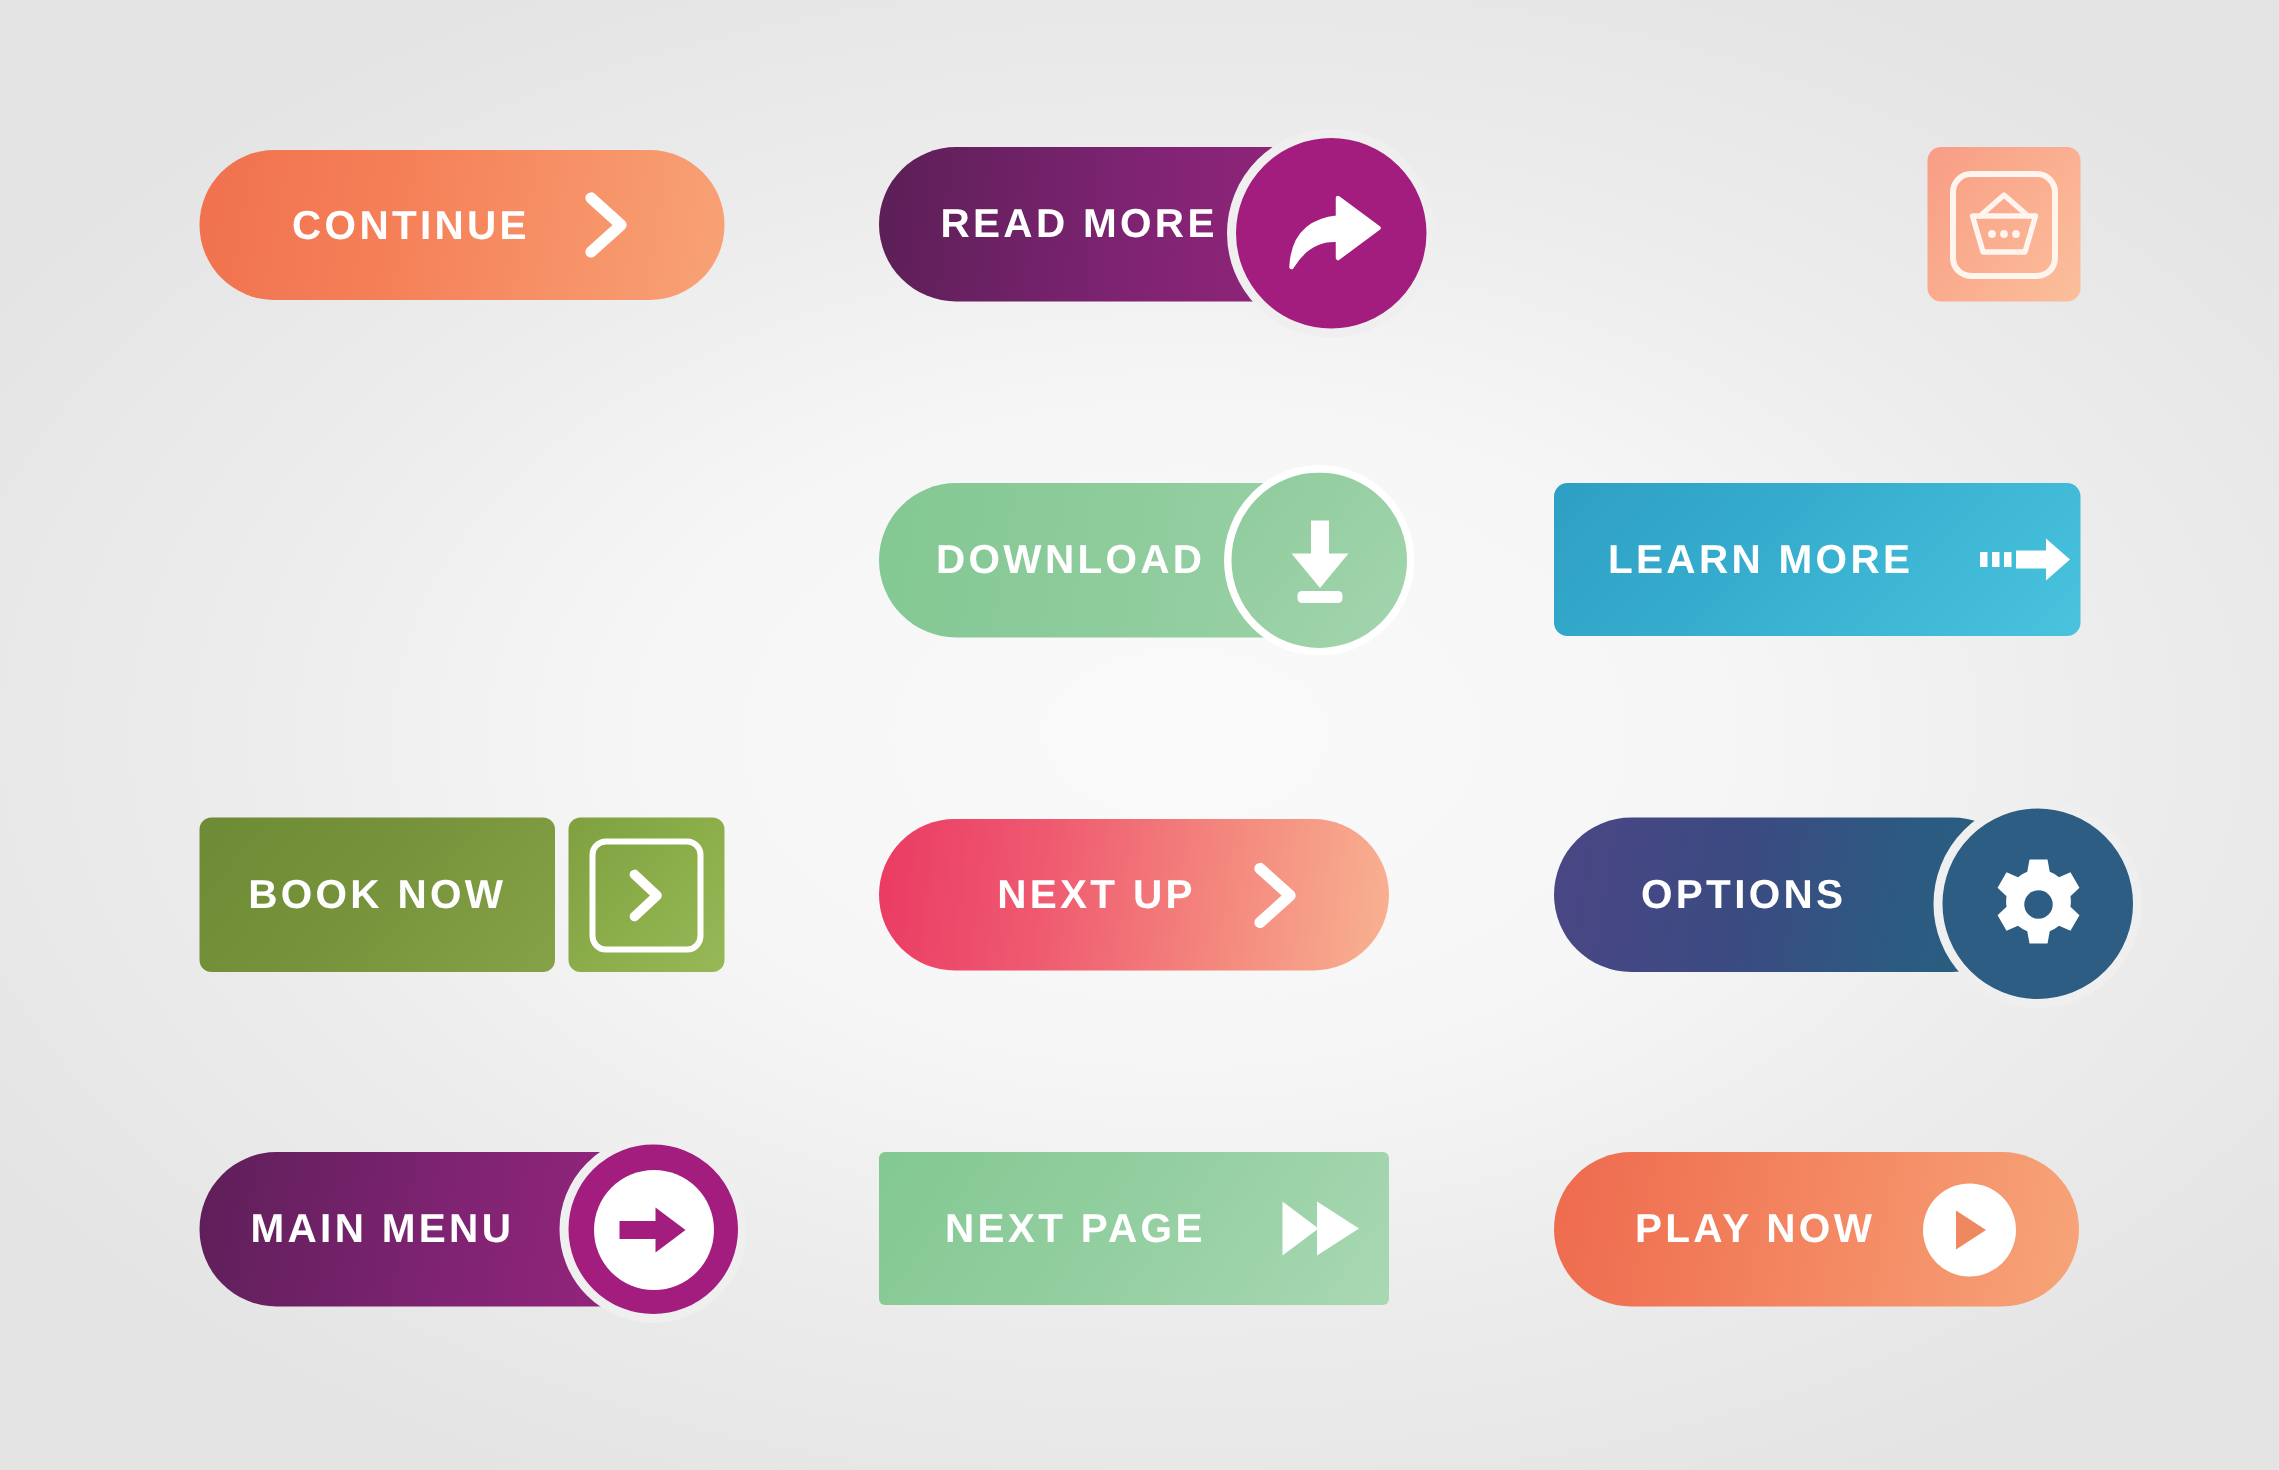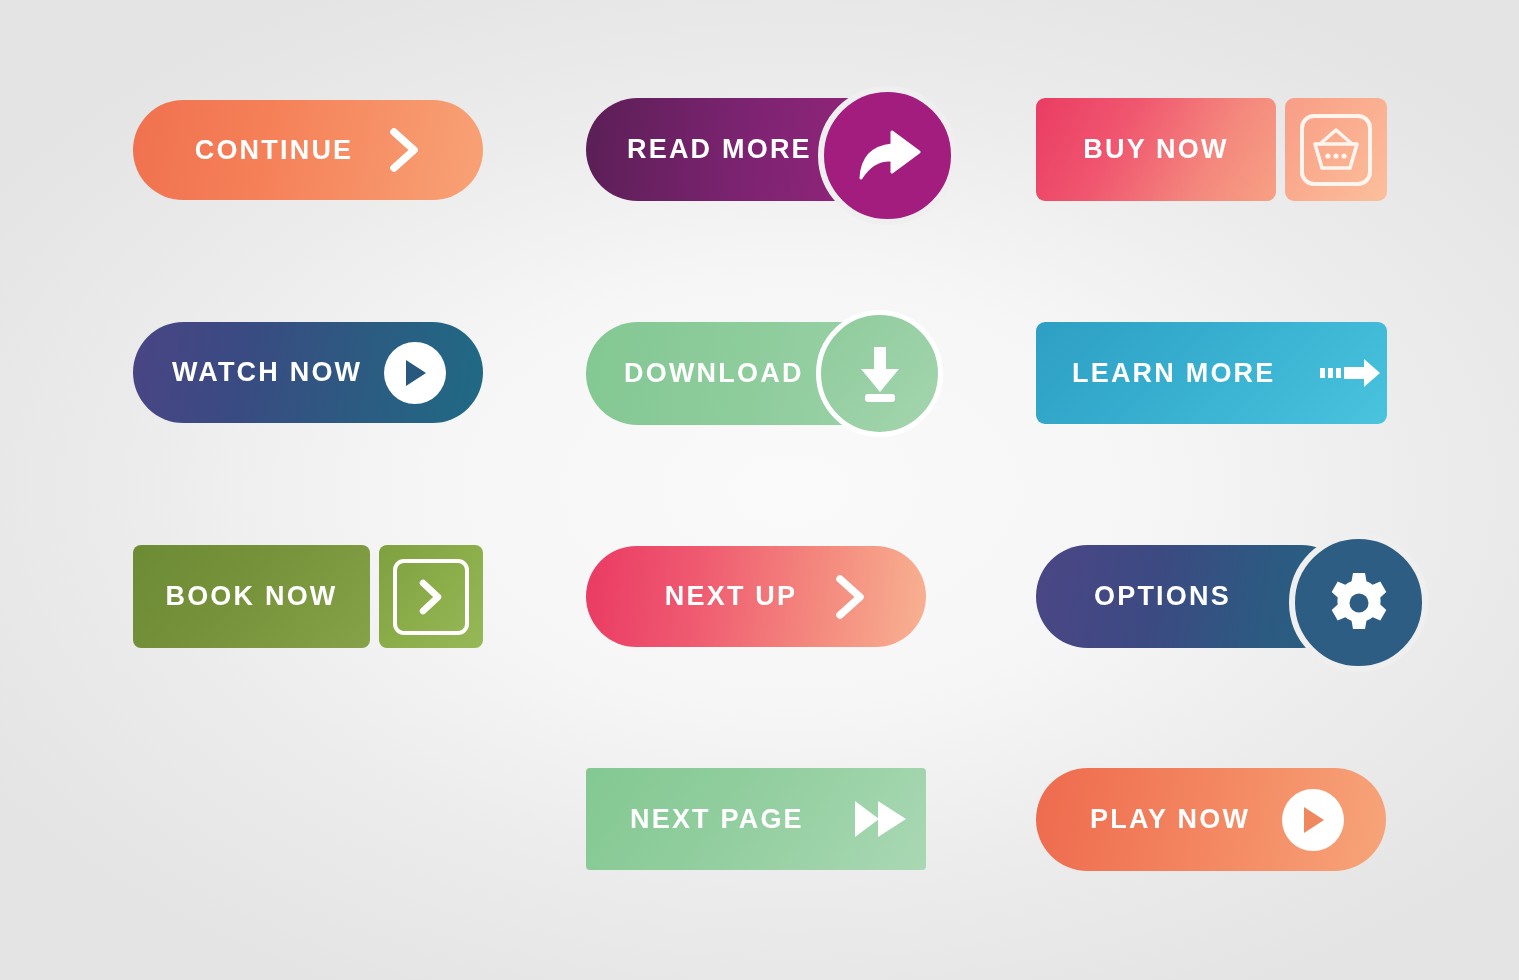--- a/index.html
+++ b/index.html
@@ -218,44 +218,33 @@
 
   <div class="btn" id="btn-read-more">
     <span class="label">READ MORE</span>
     <span class="circle-badge" id="read-more-badge">
       <svg class="icon-svg" width="66" height="60" viewBox="0 0 66 60">
         <path d="M37 6 L64 26 L37 46 L37 34 C24 33 14 39 6 52 C7 32 17 21 37 19 Z" fill="#ffffff" stroke="#ffffff" stroke-width="3" stroke-linejoin="round"></path>
       </svg>
     </span>
   </div>
 
-  <div class="btn" id="btn-buy-now">
-    <span class="label">BUY NOW</span>
-  </div>
   <div id="tile-buy-now">
     <span>
       <svg class="icon-svg" width="76" height="76" viewBox="0 0 76 76">
         <rect x="4" y="4" width="68" height="68" rx="12" fill="none" stroke="#fff4ee" stroke-width="4"></rect>
         <path d="M22 32 L38 18 L54 32" fill="none" stroke="#fff4ee" stroke-width="3.6" stroke-linecap="round" stroke-linejoin="round"></path>
         <path d="M17 32 L59 32 L52 56 L24 56 Z" fill="none" stroke="#fff4ee" stroke-width="3.6" stroke-linejoin="round"></path>
         <circle cx="30" cy="44" r="2.6" fill="#fff4ee"></circle>
         <circle cx="38" cy="44" r="2.6" fill="#fff4ee"></circle>
         <circle cx="46" cy="44" r="2.6" fill="#fff4ee"></circle>
       </svg>
     </span>
   </div>
 
-  <div class="btn" id="btn-watch-now">
-    <span class="label">WATCH NOW</span>
-    <span id="watch-play-circle">
-      <svg class="icon-svg" width="30" height="32" viewBox="0 0 30 32">
-        <path d="M6 3 L26 16 L6 29 Z" fill="#28587e"></path>
-      </svg>
-    </span>
-  </div>
 
   <div class="btn" id="btn-download">
     <span class="label">DOWNLOAD</span>
     <span class="circle-badge" id="download-badge">
       <svg class="icon-svg" width="58" height="66" viewBox="0 0 58 66">
         <rect x="23" y="6" width="12" height="27" fill="#ffffff"></rect>
         <path d="M10 28 L48 28 L29 51 Z" fill="#ffffff"></path>
         <rect x="14" y="53" width="30" height="8" rx="3" fill="#ffffff"></rect>
       </svg>
     </span>
@@ -296,20 +285,30 @@
   <div class="btn" id="btn-options">
     <span class="label">OPTIONS</span>
     <span class="circle-badge" id="options-badge">
       <svg class="icon-svg" width="66" height="66" viewBox="0 0 66 66">
         <path d="M27 3 h12 l1.5 8.2 a22 22 0 0 1 6.2 3.6 l7.6-3.3 l6 10.4 l-6 5.6 a22 22 0 0 1 0 7.0 l6 5.6 l-6 10.4 l-7.6-3.3 a22 22 0 0 1-6.2 3.6 l-1.5 8.2 h-12 l-1.5-8.2 a22 22 0 0 1-6.2-3.6 l-7.6 3.3 l-6-10.4 l6-5.6 a22 22 0 0 1 0-7.0 l-6-5.6 l6-10.4 l7.6 3.3 a22 22 0 0 1 6.2-3.6 Z" fill="#ffffff"></path>
         <circle cx="33" cy="33" r="9.5" fill="#2d5d82"></circle>
       </svg>
     </span>
   </div>
 
+  <div class="btn" id="btn-main-menu">
+    <span class="label">MAIN MENU</span>
+    <span class="circle-badge" id="main-menu-badge">
+      <span id="main-menu-inner">
+        <svg class="icon-svg" width="54" height="54" viewBox="0 0 54 54">
+          <path d="M4 21 h24 v-9 L48 27 L28 42 v-9 H4 Z" fill="#a31d7e"></path>
+        </svg>
+      </span>
+    </span>
+  </div>
 
   <div class="btn" id="btn-next-page">
     <span class="label">NEXT PAGE</span>
     <span>
       <svg class="icon-svg" width="58" height="42" viewBox="0 0 58 42">
         <path d="M3 3 L27 21 L3 39 Z" fill="#ffffff"></path>
         <path d="M26 3 L54 21 L26 39 Z" fill="#ffffff"></path>
       </svg>
     </span>
   </div>

